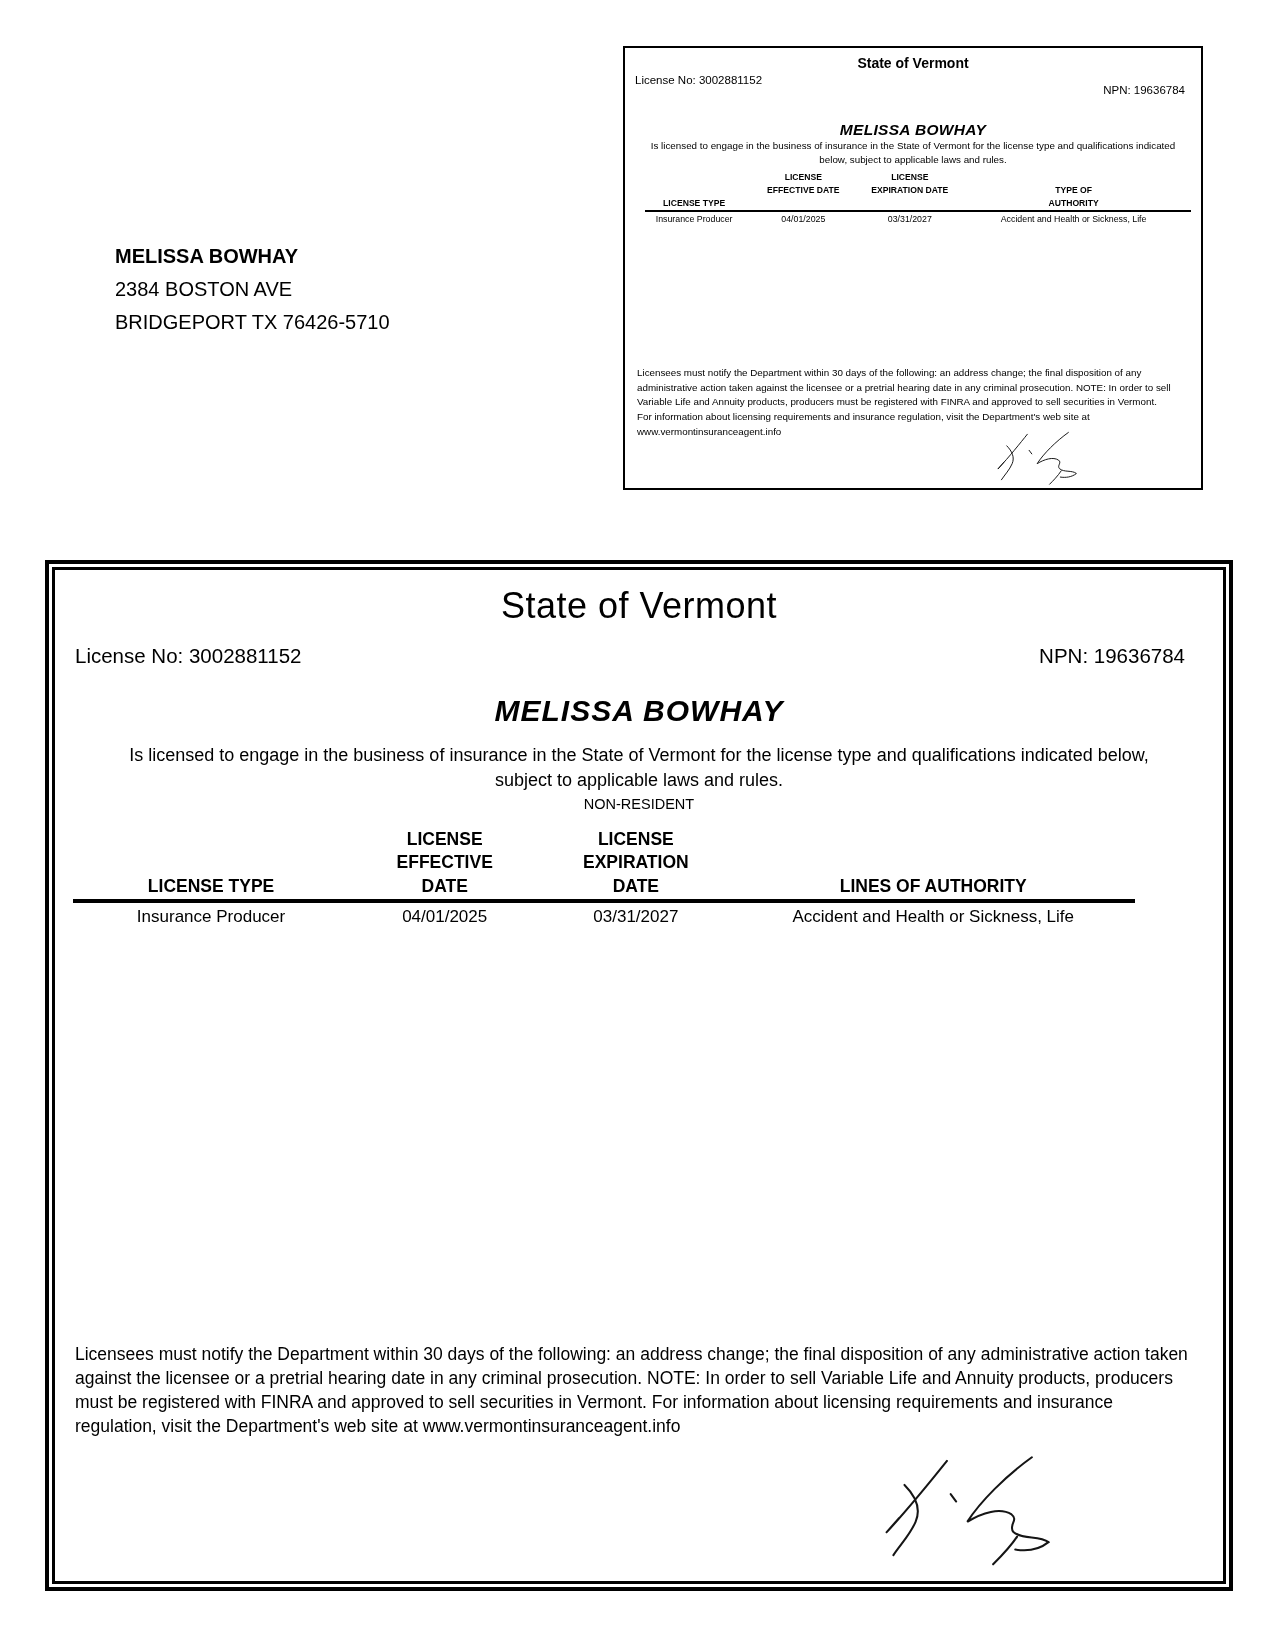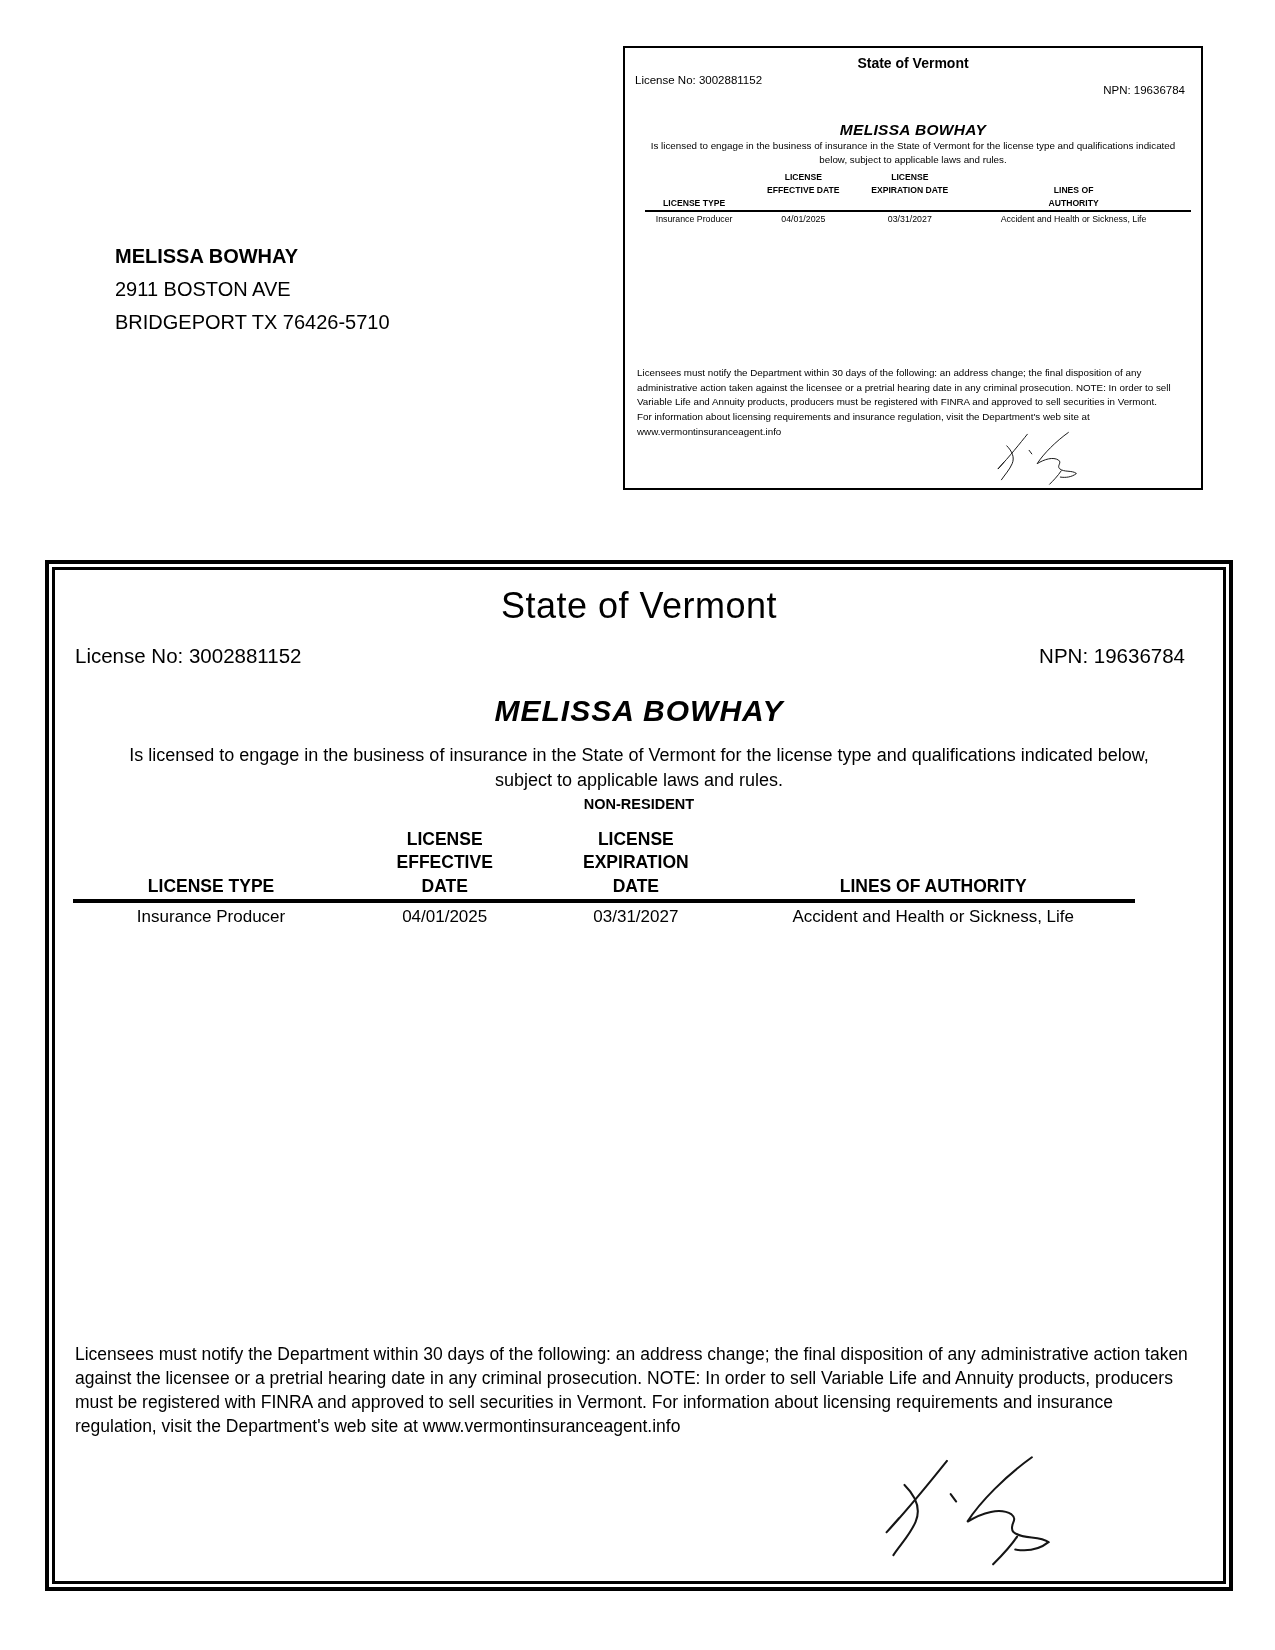--- a/index.html
+++ b/index.html
@@ -130,21 +130,21 @@
     margin: 15px auto 0;
     width: 1040px;
     text-align: center;
     font-size: 18px;
     line-height: 1.38;
   }
   .cert-residency {
     margin-top: 3px;
     text-align: center;
     font-size: 14.5px;
-    font-weight: bold;
+    font-weight: normal;
   }
   .cert-table {
     margin: 16px 0 0 18px;
     width: 1062px;
     border-collapse: collapse;
     table-layout: fixed;
   }
   .cert-table col.c1 { width: 26%; }
   .cert-table col.c2 { width: 18%; }
   .cert-table col.c3 { width: 18%; }
@@ -176,21 +176,21 @@
 
   .sig path { fill: none; stroke: #151515; stroke-width: 2.2; stroke-linecap: round; }
 </style>
 </head>
 <body>
 
 <div class="page">
 
   <div class="address">
     <div class="addr-name">MELISSA BOWHAY</div>
-    <div>2911 BOSTON AVE</div>
+    <div>2384 BOSTON AVE</div>
     <div>BRIDGEPORT TX 76426-5710</div>
   </div>
 
   <div class="card">
     <div class="card-title">State of Vermont</div>
     <div class="card-ids">
       <span class="card-license-no">License No: 3002881152</span>
       <span class="card-npn">NPN: 19636784</span>
     </div>
     <div class="card-name">MELISSA BOWHAY</div>
@@ -202,21 +202,21 @@
           <col class="c3">
           <col class="c4">
         </colgroup>
       <thead>
         <tr>
           <th>LICENSE TYPE</th>
           <th class="raised">LICENSE
 EFFECTIVE DATE</th>
           <th class="raised">LICENSE
 EXPIRATION DATE</th>
-          <th>LINES OF
+          <th>TYPE OF
 AUTHORITY</th>
         </tr>
       </thead>
       <tbody>
         <tr>
           <td>Insurance Producer</td>
           <td>04/01/2025</td>
           <td>03/31/2027</td>
           <td>Accident and Health or Sickness, Life</td>
         </tr>

